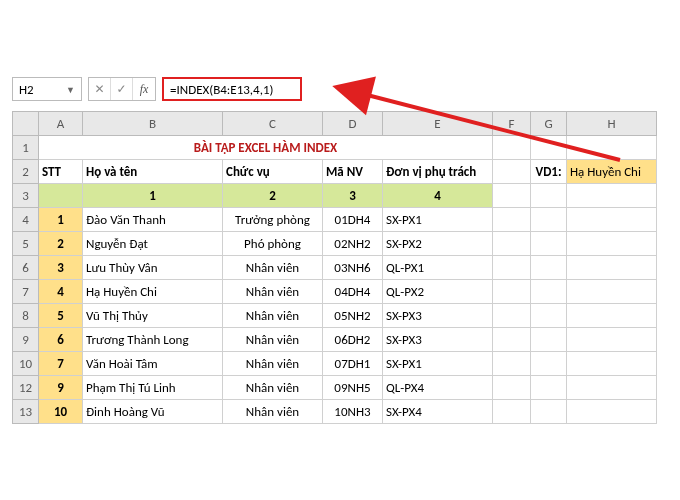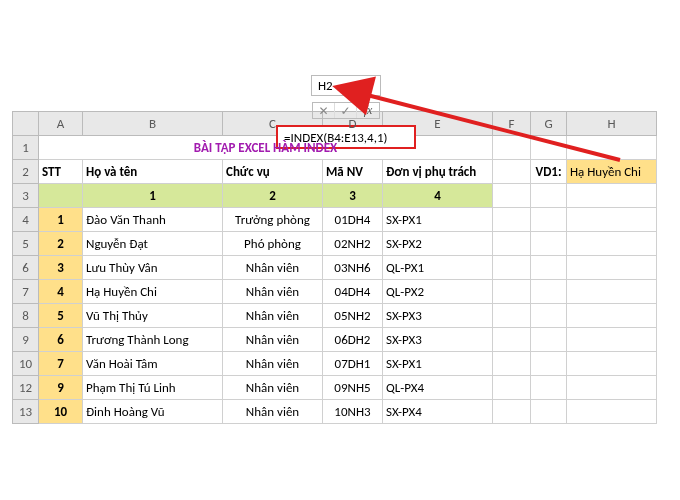--- a/index.html
+++ b/index.html
@@ -1,20 +1,20 @@
 <!DOCTYPE html>
 <html><head>
 <meta charset="utf-8">
 <style>
   * { box-sizing: border-box; margin: 0; padding: 0; }
   body { font-family: Calibri, Arial, sans-serif; font-size: 13px; background: #fff; width: 680px; height: 500px; overflow: hidden; position: relative; }
   .wrapper { padding-left: 12px; padding-top: 75px; }
 
   
-  .fbar { display: flex; align-items: center; gap: 6px; margin-bottom: 8px; height: 28px; flex-direction: column; }
+  .fbar { display: flex; align-items: center; gap: 6px; margin-bottom: 8px; height: 28px; }
   .namebox { width: 70px; height: 24px; border: 1px solid #bbb; background: #fff; padding: 2px 6px; font-size: 13px; display: flex; align-items: center; justify-content: space-between; }
   .namebox .dd { font-size: 9px; color: #666; }
   .fxgroup { display: flex; align-items: center; border: 1px solid #bbb; height: 24px; }
   .fxbtn { width: 22px; height: 100%; border-right: 1px solid #ddd; display: flex; align-items: center; justify-content: center; color: #888; font-size: 12px; }
   .fxbtn.last { border-right: none; font-style: italic; font-family: "Times New Roman", serif; color: #555; }
   .formula-input { width: 140px; height: 24px; border: 2px solid #e02020; background: #fff; padding: 8px 6px; font-size: 13px; display: flex; align-items: center; }
 
   
   .grid { border-collapse: collapse; table-layout: fixed; }
   .grid td, .grid th { border: 1px solid #d0d0d0; height: 24px; overflow: hidden; white-space: nowrap; text-overflow: clip; padding: 0 3px; }
@@ -24,21 +24,21 @@
 
   .cA { width: 44px; }
   .cB { width: 140px; }
   .cC { width: 100px; text-align: center; }
   .cD { width: 60px; text-align: center; }
   .cE { width: 110px; }
   .cF { width: 38px; }
   .cG { width: 36px; }
   .cH { width: 90px; }
 
-  .title-row td.titlecell { color: #a21caf; font-weight: bold; text-align: center; background: #fff; }
+  .title-row td.titlecell { color: #b91c1c; font-weight: bold; text-align: center; background: #fff; }
   .head2 td.h2 { font-weight: bold; text-align: left; }
   .head3 td.h3 { background: #d6e89a; font-weight: bold; text-align: center; }
   .sttcell { background: #ffe08a; font-weight: bold; text-align: center; }
   .vd1 { font-weight: bold; text-align: center; }
   .result { background: #ffe08a; text-align: left; padding-left: 4px; }
   .center { text-align: center; margin-left: 20px; }
 
   
   .arrow { position: absolute; pointer-events: none; }
   .arrow svg { overflow: visible; }

